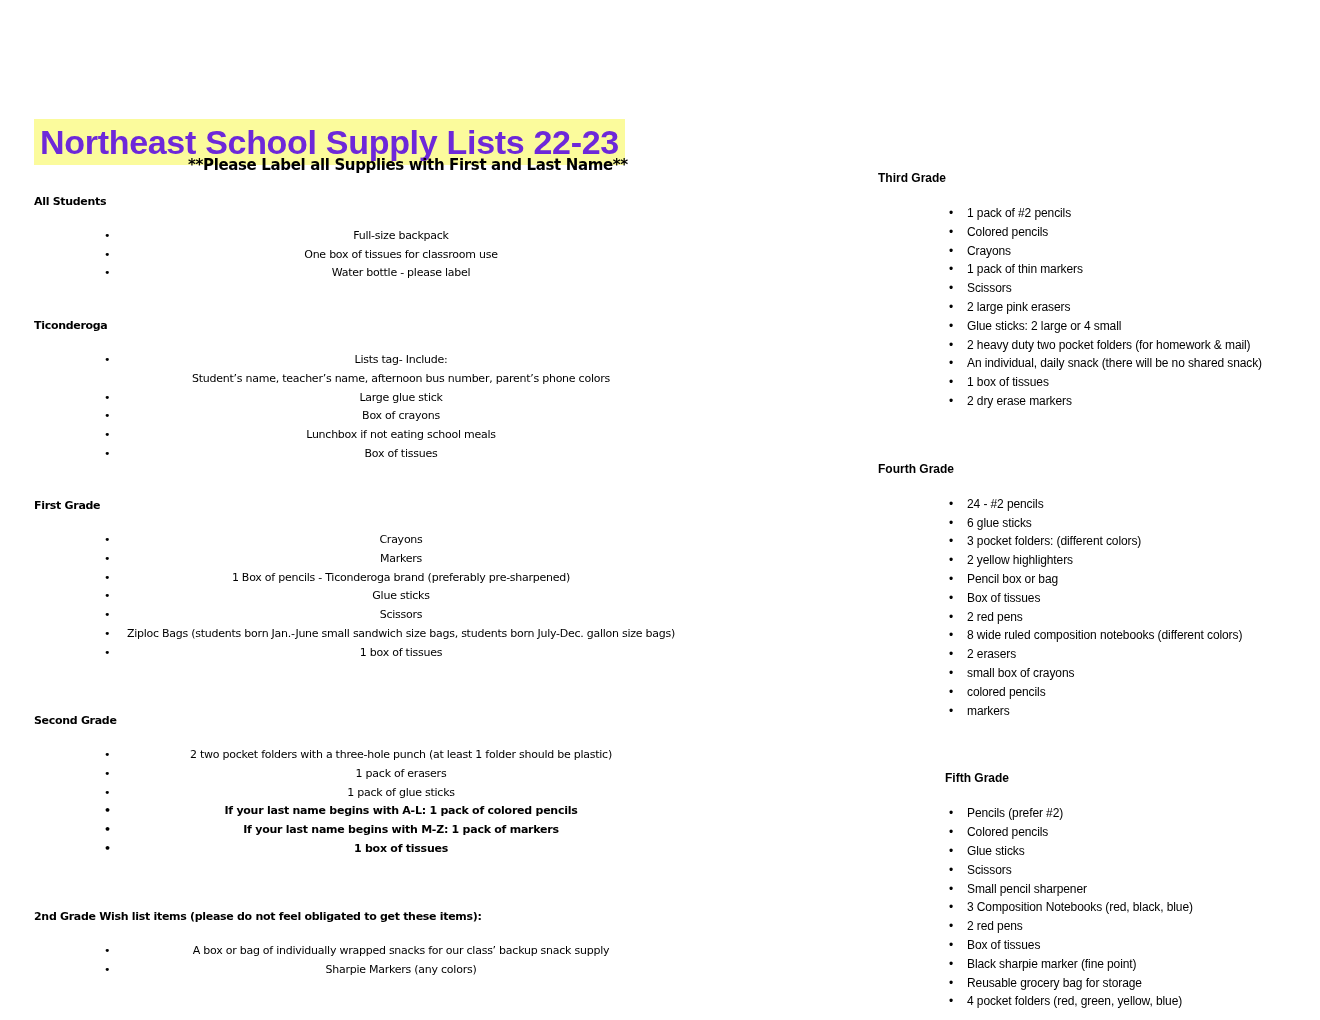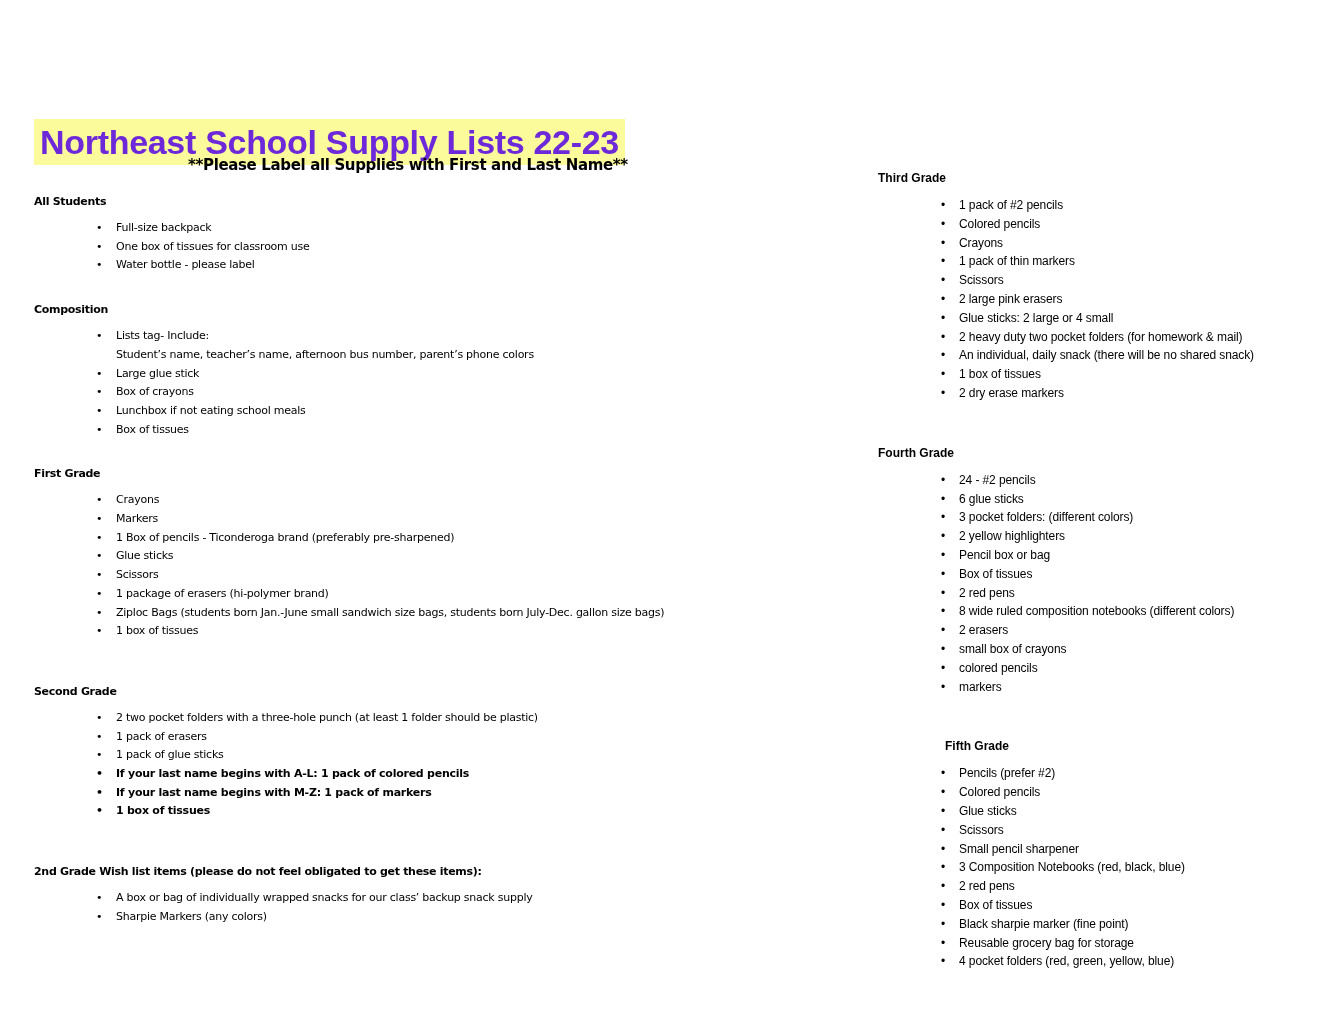--- a/index.html
+++ b/index.html
@@ -77,32 +77,33 @@
   .sec-head {
     font-weight: bold;
     line-height: 19px;
     margin: 0;
     white-space: nowrap;
   }
   .col-left .sec-head { letter-spacing: -0.3px; }
 
   ul.items {
     list-style: none;
-    margin: 8px;
+    margin: 16px;
     padding: 0;
   }
   ul.items li {
     position: relative;
     line-height: 18.7px;
     margin: 0;
   }
   
   .col-left ul.items li {
     padding-left: 74px;
     letter-spacing: -0.25px;
+    text-align: center;
   }
   .col-left ul.items li::before {
     content: "\2022";
     position: absolute;
     left: 54px;
     top: 0;
     font-size: 11px;
     line-height: 18.7px;
   }
   
@@ -142,39 +143,38 @@
       <div class="section">
         <div class="sec-head">All Students</div>
         <ul class="items">
           <li class=""><span>Full-size backpack</span></li>
           <li class=""><span>One box of tissues for classroom use</span></li>
           <li class=""><span>Water bottle - please label</span></li>
         </ul>
       </div>
       <div class="spacer-sm"></div>
       <div class="section">
-        <div class="sec-head">Composition</div>
+        <div class="sec-head">Ticonderoga</div>
         <ul class="items">
           <li class=""><span>Lists tag-  Include:</span><span class="sub-line">Student’s name, teacher’s name, afternoon bus number, parent’s phone colors</span></li>
           <li class=""><span>Large glue stick</span></li>
           <li class=""><span>Box of crayons</span></li>
           <li class=""><span>Lunchbox if not eating school meals</span></li>
           <li class=""><span>Box of tissues</span></li>
         </ul>
       </div>
       <div class="spacer-sm"></div>
       <div class="section">
         <div class="sec-head">First Grade</div>
         <ul class="items">
           <li class=""><span>Crayons</span></li>
           <li class=""><span>Markers</span></li>
           <li class=""><span>1 Box of pencils - Ticonderoga brand (preferably pre-sharpened)</span></li>
           <li class=""><span>Glue sticks</span></li>
           <li class=""><span>Scissors</span></li>
-          <li class=""><span>1 package of erasers (hi-polymer brand)</span></li>
           <li class=""><span>Ziploc Bags (students born Jan.-June small sandwich size bags, students born July-Dec. gallon size bags)</span></li>
           <li class=""><span>1 box of tissues</span></li>
         </ul>
       </div>
       <div class="spacer-lg"></div>
       <div class="section">
         <div class="sec-head">Second Grade</div>
         <ul class="items">
           <li class=""><span>2 two pocket folders with a three-hole punch (at least 1 folder should be plastic)</span></li>
           <li class=""><span>1 pack of erasers</span></li>

